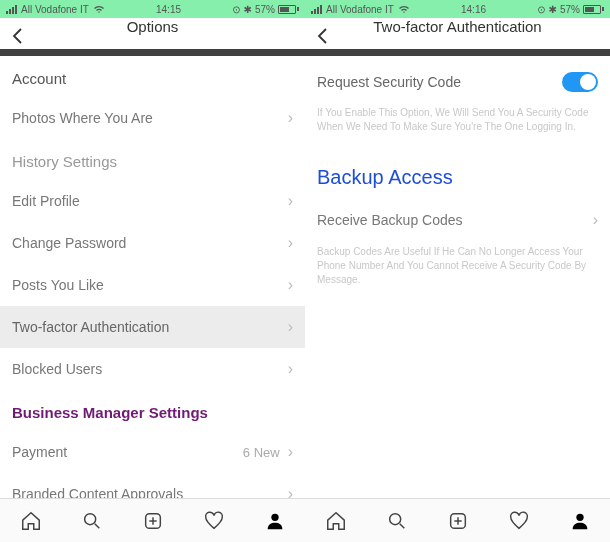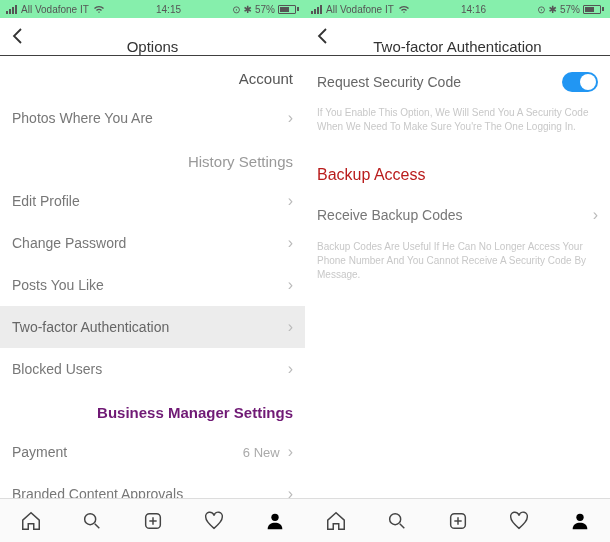--- a/index.html
+++ b/index.html
@@ -35,23 +35,23 @@
     .signal-bars { display: inline-flex; gap: 1px; align-items: flex-end; }
     .signal-bars span { width: 2px; background: #555; }
     .signal-bars span:nth-child(1){height:3px;}
     .signal-bars span:nth-child(2){height:5px;}
     .signal-bars span:nth-child(3){height:7px;}
     .signal-bars span:nth-child(4){height:9px;}
     .header {
       position: relative;
       height: 38px;
       display: flex;
-      align-items: flex-end;
+      align-items: flex-start;
       justify-content: center;
-      border-bottom: 1px solid #404040;
+      border-bottom: 7px solid #404040;
     }
     .back-btn {
       position: absolute;
       left: 8px;
       top: 8px;
       width: 20px;
       height: 20px;
     }
     .page-title {
       font-size: 15px;
@@ -60,21 +60,20 @@
     .content {
       flex: 1;
       overflow: hidden;
       position: relative;
     }
     .section-header {
       font-size: 15px;
       color: #555;
       padding: 14px 12px 10px;
       font-weight: 400;
-      text-align: right;
     }
     .section-header.dim { color: #999; }
     .row {
       display: flex;
       align-items: center;
       padding: 12px 12px;
       font-size: 14px;
       color: #777;
       position: relative;
       justify-content: center;
@@ -119,22 +118,22 @@
     .switch .knob {
       position: absolute;
       right: 2px;
       top: 2px;
       width: 16px;
       height: 16px;
       background: #fff;
       border-radius: 50%;
     }
     .section-divider {
-      font-size: 16px;
-      color: #b91c1c;
+      font-size: 20px;
+      color: #1d4ed8;
       padding: 20px 12px 10px;
     }
     .bottom-nav {
       height: 44px;
       border-top: 1px solid #ddd;
       display: flex;
       align-items: center;
       background: #fafafa;
     }
     .nav-item {

